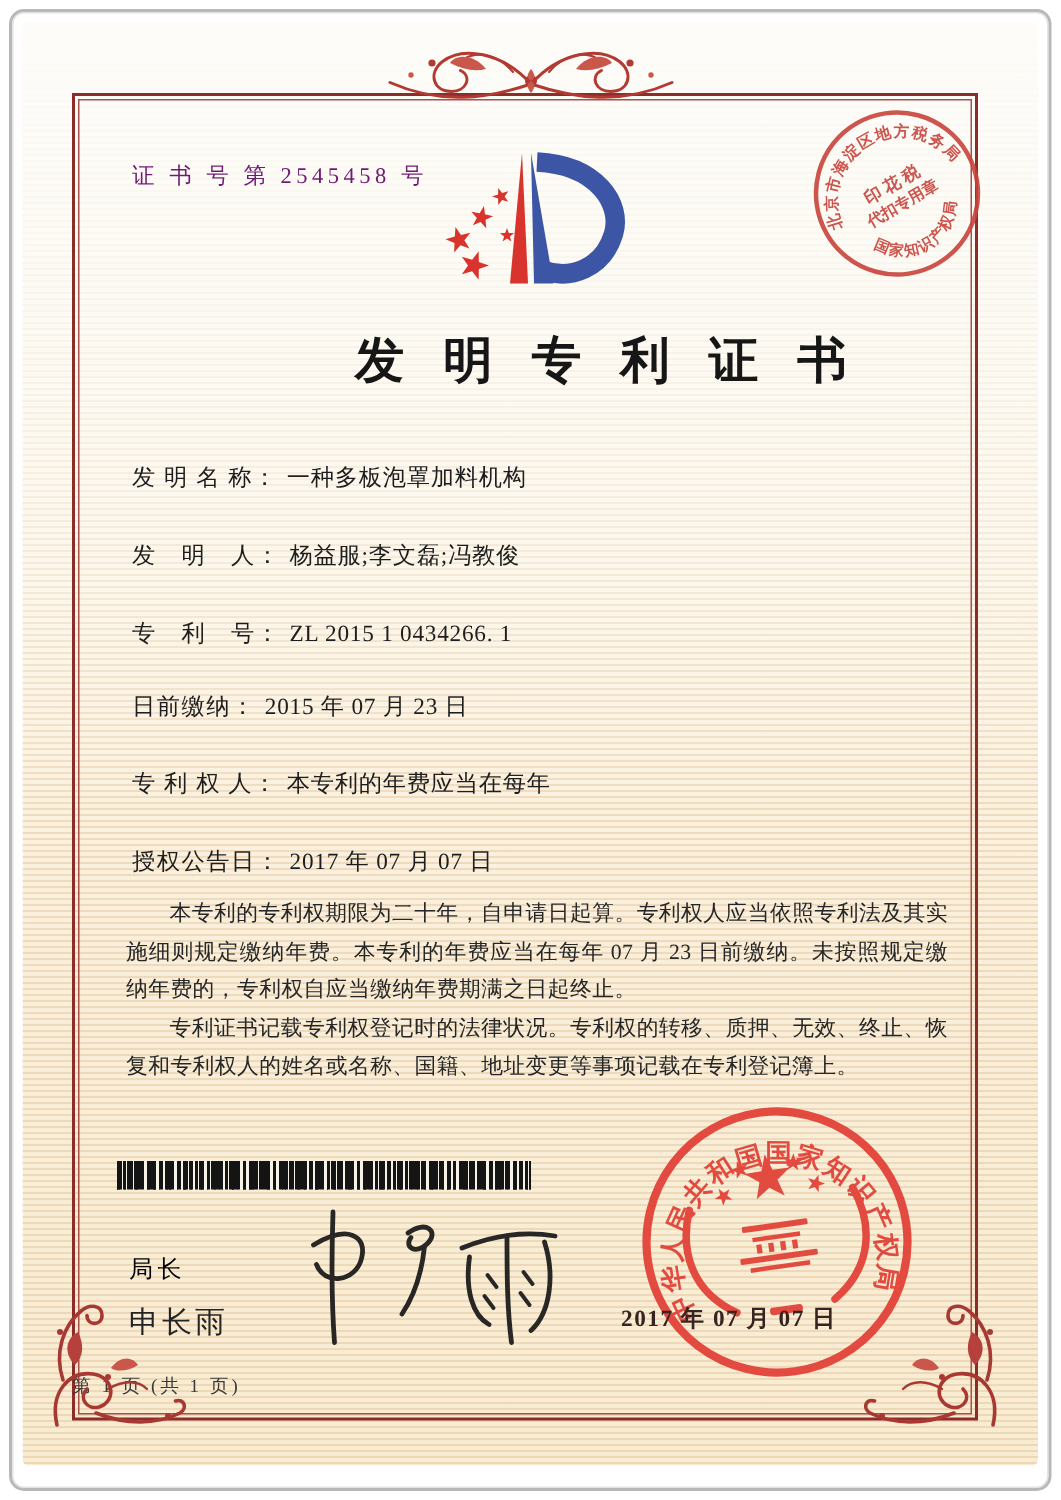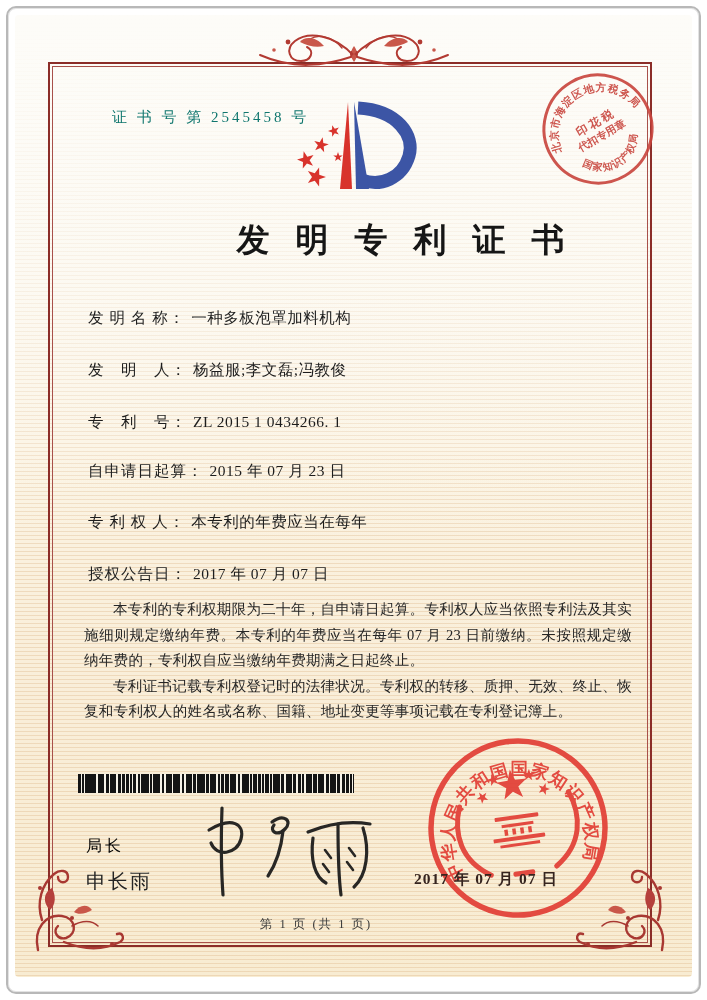--- a/index.html
+++ b/index.html
@@ -23,21 +23,21 @@
   }
   .page-border{
     position:absolute;left:48px;top:62px;width:604px;height:885px;
     border:2px solid #8b2d28;box-sizing:border-box;
   }
   .page-border .inner-line{
     position:absolute;inset:2px;border:1px solid #a8504a;
   }
   .abs{position:absolute;}
   .cert-number{
-    left:88px;top:108px;font-size:15px;letter-spacing:3px;color:#0f766e;margin-left:24px;
+    left:88px;top:108px;font-size:15px;letter-spacing:3px;color:#701a75;
   }
   .cert-title{
     left:48px;top:218px;width:705px;text-align:center;
     font-size:33px;font-weight:bold;color:#161616;
     letter-spacing:26px;text-indent:26px;
   }
   .field-row{
     left:88px;width:540px;font-size:15.5px;color:#1d1d1d;white-space:nowrap;
   }
   .field-row .lab{letter-spacing:1px;}
@@ -59,21 +59,21 @@
   .director-label{left:86px;top:836px;font-size:16px;letter-spacing:3px;color:#000000;
     font-family:"Liberation Sans","DejaVu Sans",sans-serif;}
   .director-name{left:86px;top:868px;font-size:20px;letter-spacing:2px;color:#242424;
     font-family:"Liberation Sans","DejaVu Sans",sans-serif;}
   .signature{left:192px;top:798px;width:195px;height:102px;}
   .seal-wrap{left:423px;top:733px;width:190px;height:190px;transform:rotate(-8deg);opacity:0.93;}
   .seal-date{
     left:414px;top:869px;font-size:15.5px;font-weight:bold;color:#35241f;
     letter-spacing:1px;z-index:6;
   }
-  .footer-page{left:48px;top:916px;width:536px;text-align:center;font-size:12.5px;
+  .footer-page{left:48px;top:916px;width:536px;text-align:left;font-size:12.5px;
     color:#3a3a3a;letter-spacing:2px;}
   .logo{left:288px;top:96px;width:140px;height:104px;}
   .tax-stamp{left:537px;top:68px;width:122px;height:122px;transform:rotate(-30deg);opacity:0.9;}
   .orn-top{left:234px;top:24px;width:240px;height:58px;}
   .orn-bl{left:28px;top:852px;width:96px;height:106px;}
   .orn-br{left:576px;top:852px;width:96px;height:106px;transform:scaleX(-1);}
   .z5{z-index:5;}
 </style>
 </head>
 <body>
@@ -171,21 +171,21 @@
 <div class="abs field-row" style="top:308px">
   <span class="lab">发 明 名 称：</span><span class="val">一种多板泡罩加料机构</span>
 </div>
 <div class="abs field-row" style="top:360px">
   <span class="lab">发　明　人：</span><span class="val">杨益服;李文磊;冯教俊</span>
 </div>
 <div class="abs field-row" style="top:412px">
   <span class="lab">专　利　号：</span><span class="val">ZL 2015 1 0434266. 1</span>
 </div>
 <div class="abs field-row" style="top:461px">
-  <span class="lab">自申请日起算：</span><span class="val">2015 年 07 月 23 日</span>
+  <span class="lab">日前缴纳：</span><span class="val">2015 年 07 月 23 日</span>
 </div>
 <div class="abs field-row" style="top:512px">
   <span class="lab">专 利 权 人：</span><span class="val">本专利的年费应当在每年</span>
 </div>
 <div class="abs field-row" style="top:564px">
   <span class="lab">授权公告日：</span><span class="val">2017 年 07 月 07 日</span>
 </div>
 
 <div class="abs paras">
   <p>本专利的专利权期限为二十年，自申请日起算。专利权人应当依照专利法及其实施细则规定缴纳年费。本专利的年费应当在每年 07 月 23 日前缴纳。未按照规定缴纳年费的，专利权自应当缴纳年费期满之日起终止。</p>

